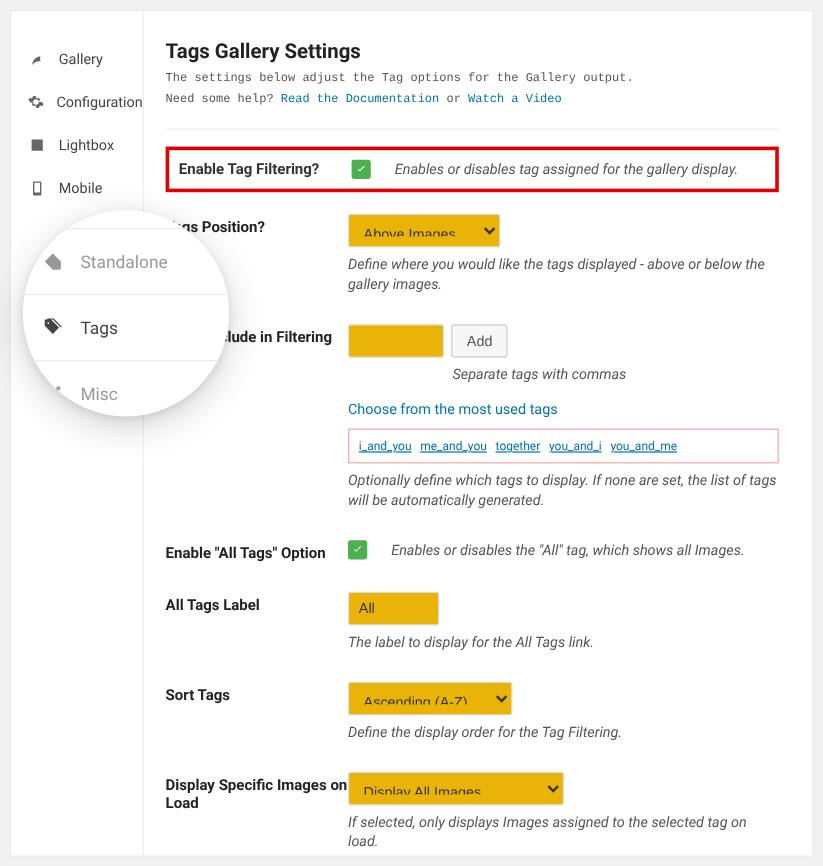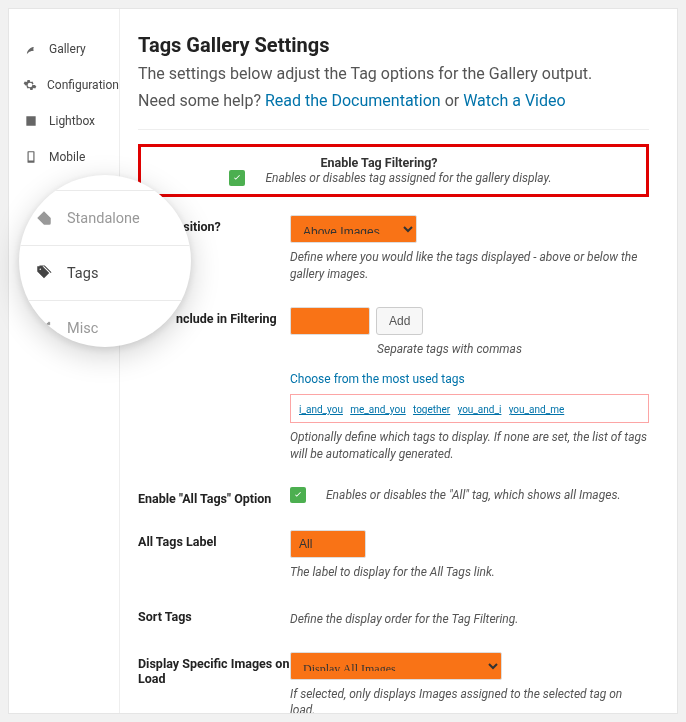--- a/index.html
+++ b/index.html
@@ -4,35 +4,35 @@
   <style>
     * { margin: 0; padding: 0; box-sizing: border-box; }
     body { font-family: -apple-system, BlinkMacSystemFont, "Segoe UI", Roboto, sans-serif; background: #f1f1f1; font-size: 13px; color: #333; width: 686px; height: 722px; overflow: hidden; position: relative; }
     .container { background: #f1f1f1; padding: 8px; width: 686px; height: 722px; }
     .main-box { background: #fff; border: 1px solid #e5e5e5; display: flex; height: 100%; }
     .sidebar { width: 111px; border-right: 1px solid #eee; padding-top: 22px; }
     .sidebar-item { display: flex; align-items: center; padding: 10px 12px 10px 14px; font-size: 12px; color: #444; cursor: pointer; }
     .sidebar-item .icon { width: 16px; height: 16px; margin-right: 10px; display: inline-flex; align-items: center; justify-content: center; color: #888; }
     .sidebar-item svg { width: 14px; height: 14px; fill: #666; }
     .content { flex: 1; padding: 24px 28px 18px 18px; overflow-y: auto; }
-    .content h2 { font-size: 20px; font-weight: 700; color: #222; margin-bottom: 5px; }
-    .subtitle { font-size: 16px; color: #555; line-height: 1.5; margin-bottom: 3px; }
+    .content h2 { font-size: 17px; font-weight: 700; color: #222; margin-bottom: 5px; }
+    .subtitle { font-size: 10px; color: #555; line-height: 1.5; margin-bottom: 3px; font-family: Liberation Mono, monospace; }
     .subtitle a, .most-used a { color: #0073aa; text-decoration: none; }
     .hr { border: none; border-top: 1px solid #eee; margin: 16px 0 14px 0; }
     .row { display: flex; align-items: flex-start; margin-bottom: 24px; }
     .row .label { width: 152px; font-weight: 700; font-size: 12.5px; color: #222; padding-top: 4px; }
     .row .control { flex: 1; }
     .desc { font-size: 12px; color: #555; font-style: italic; margin-top: 6px; line-height: 1.4; }
     .desc-inline { font-size: 12px; color: #555; font-style: italic; display: inline; margin-left: 10px; }
-    .highlight { border: 3px solid #e00000; padding: 8px 10px 8px 4px; display: flex; align-items: center; margin-bottom: 18px; flex-direction: column; }
+    .highlight { border: 3px solid #e00000; padding: 8px 10px 8px 4px; display: flex; align-items: center; margin-bottom: 18px; }
     .highlight .label { width: 148px; font-weight: 700; font-size: 12.5px; padding-left: 4px; }
     .highlight .control { flex: 1; display: flex; align-items: center; }
     .checkbox { width: 16px; height: 16px; background: #4caf50; border-radius: 2px; display: inline-flex; align-items: center; justify-content: center; margin-right: 10px; flex-shrink: 0; }
     .checkbox svg { width: 10px; height: 10px; fill: #fff; }
-    select, input[type="text"] { border: 1px solid #ddd; height: 28px; padding: 8px 8px; font-size: 12px; color: #333; background: #f97316; border-radius: 2px; }
+    select, input[type="text"] { border: 1px solid #ddd; height: 28px; padding: 8px 8px; font-size: 12px; color: #333; background: #eab308; border-radius: 2px; }
     select { padding-right: 20px; }
     .btn { border: 1px solid #ccc; background: #f7f7f7; padding: 5px 12px; height: 28px; font-size: 12px; cursor: pointer; border-radius: 3px; color: #555; }
     .input-row { display: flex; gap: 6px; margin-bottom: 6px; }
     .most-used { margin-top: 14px; }
     .most-used-link { color: #0073aa; font-size: 12px; text-decoration: underline; cursor: pointer; }
     .tag-cloud { border: 1px solid #fca5a5; padding: 6px 8px; margin-top: 8px; }
     .tag-cloud a { color: #0073aa; font-size: 10px; text-decoration: underline; margin-right: 4px; cursor: pointer; }
     .zoom-lens { position: absolute; width: 172px; height: 172px; border-radius: 50%; background: #fff; box-shadow: 0 8px 30px rgba(0,0,0,0.18), 0 2px 8px rgba(0,0,0,0.1); top: 175px; left: 19px; overflow: hidden; }
     .zoom-item { display: flex; align-items: center; padding: 16px 14px; border-bottom: 1px solid #eaeaea; font-size: 14.5px; color: #999; }
     .zoom-item.active { color: #444; font-weight: 400; }
@@ -147,28 +147,29 @@
         <div class="label">All Tags Label</div>
         <div class="control">
           <input type="text" style="width: 76px;" value="All">
           <p class="desc">The label to display for the All Tags link.</p>
         </div>
       </div>
 
       <div class="row">
         <div class="label">Sort Tags</div>
         <div class="control">
+          <select><option>Ascending (A-Z)</option></select>
           <p class="desc">Define the display order for the Tag Filtering.</p>
         </div>
       </div>
 
       <div class="row">
         <div class="label">Display Specific Images on Load</div>
         <div class="control">
-          <select style="width:212px;font-family:Liberation Serif, serif;"><option>Display All Images</option></select>
+          <select style="width:180px;"><option>Display All Images</option></select>
           <p class="desc">If selected, only displays Images assigned to the selected tag on load.</p>
         </div>
       </div>
 
     </div>
   </div>
 </div>
 
 <div class="zoom-lens">
   <div class="zoom-item zoom-top">

